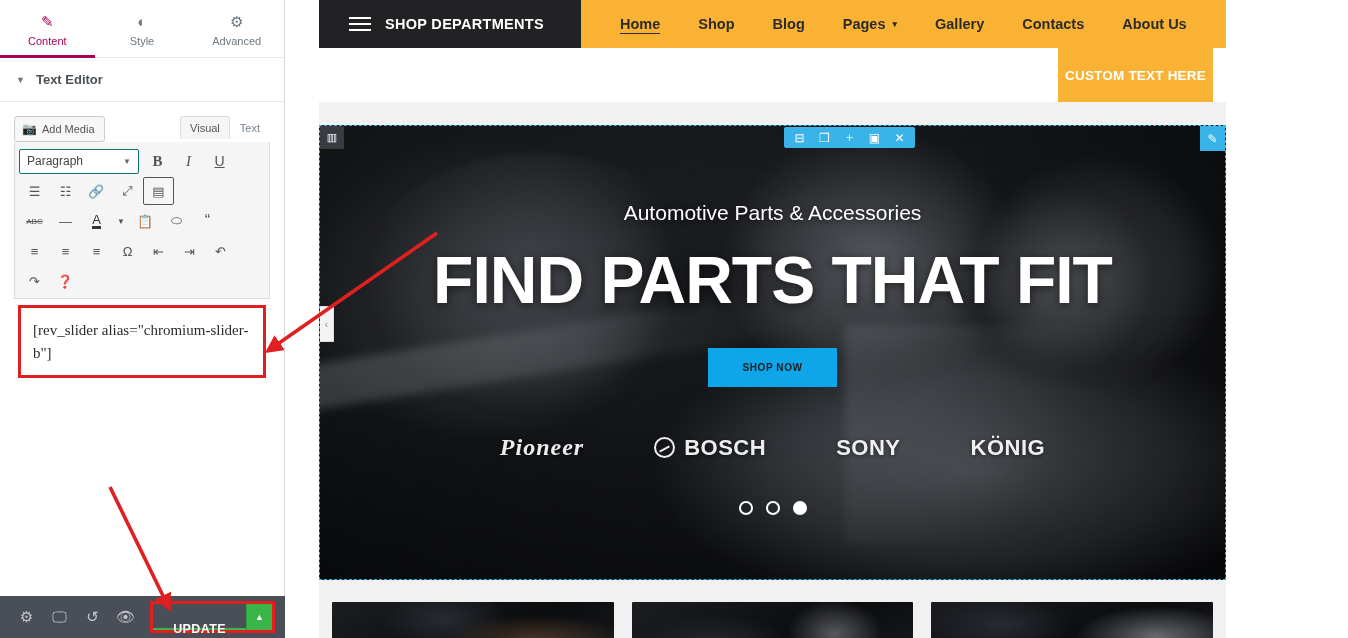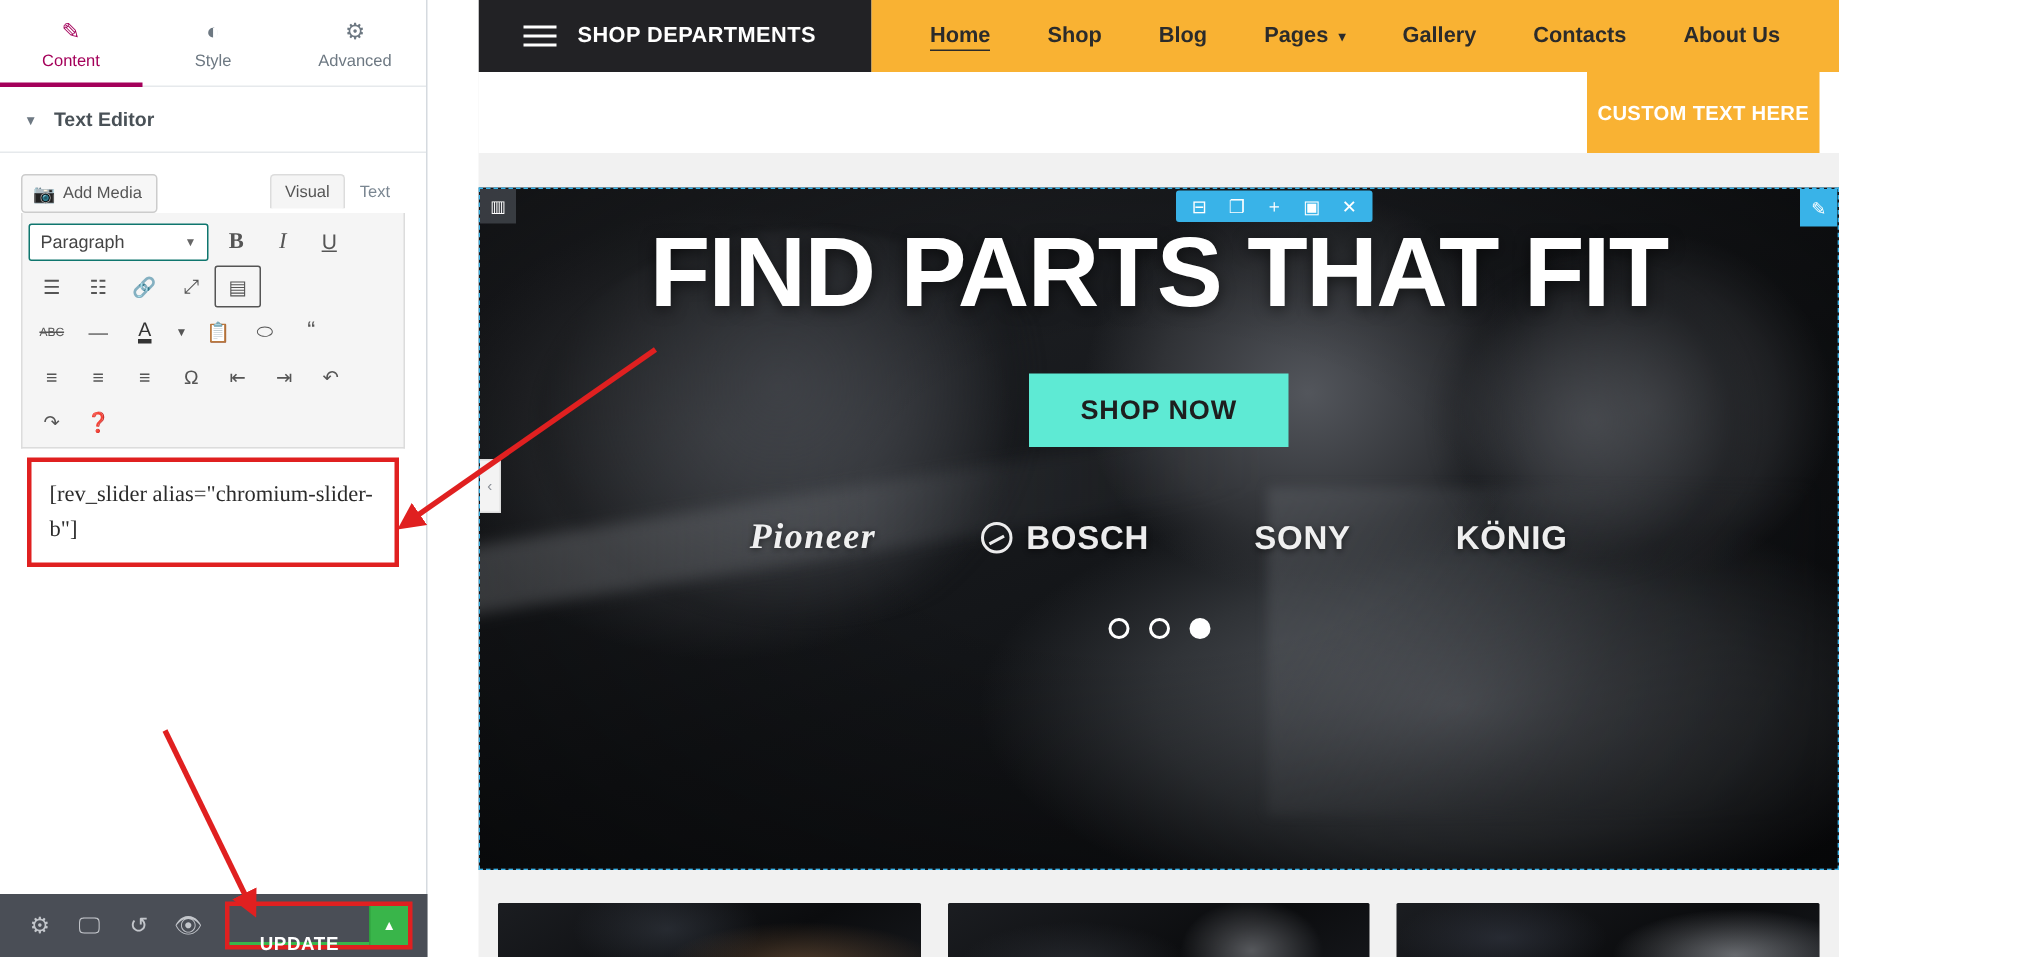--- a/index.html
+++ b/index.html
@@ -243,22 +243,22 @@
   }
   .hero-sub {
     margin-top: 75px; color: #fff; font-size: 21px; font-weight: normal;
     text-shadow: 0 1px 5px rgba(0,0,0,.6);
   }
   .hero-title {
     margin-top: 22px; color: #fff; font-size: 66px; font-weight: bold;
     letter-spacing: -1px; line-height: 1; text-shadow: 0 2px 10px rgba(0,0,0,.55); text-align: center;
   }
   .shopnow {
-    margin-top: 35px; background: #5eead4; color: #1e1e1e;
-    font-size: 18px; font-weight: bold; letter-spacing: .6px;
+    margin-top: 35px; background: #0ea5e9; color: #1e1e1e;
+    font-size: 10px; font-weight: bold; letter-spacing: .6px;
     padding: 14px 34px; cursor: pointer;
   }
   .brands {
     margin-top: 47px; display: flex; align-items: center; gap: 70px;
     opacity: .92;
   }
   .brand { color: #fff; font-size: 22px; font-weight: bold; letter-spacing: .5px;
            display: flex; align-items: center; gap: 9px; text-shadow: 0 1px 4px rgba(0,0,0,.6);}
   .brand.pioneer { font-style: italic; font-family: "Liberation Serif", serif; font-size: 24px; letter-spacing: 1px;}
   .bosch-ico {
@@ -371,20 +371,21 @@
           <div class="l2"></div>
             <div class="l5"></div>
             <div class="vig"></div>
         </div>
 
         <div class="col-handle">▥</div>
         <div class="edit-handle">✎</div>
         <div class="collapse-tab">‹</div>
 
         <div class="hero-inner">
+          <div class="hero-sub">Automotive Parts &amp; Accessories</div>
           <div class="hero-title">FIND PARTS THAT FIT</div>
           <div class="shopnow">SHOP NOW</div>
 
           <div class="brands">
             <div class="brand pioneer">
               <span>Pioneer</span>
             </div>
             <div class="brand">
               <span class="bosch-ico"></span>
               <span>BOSCH</span>

